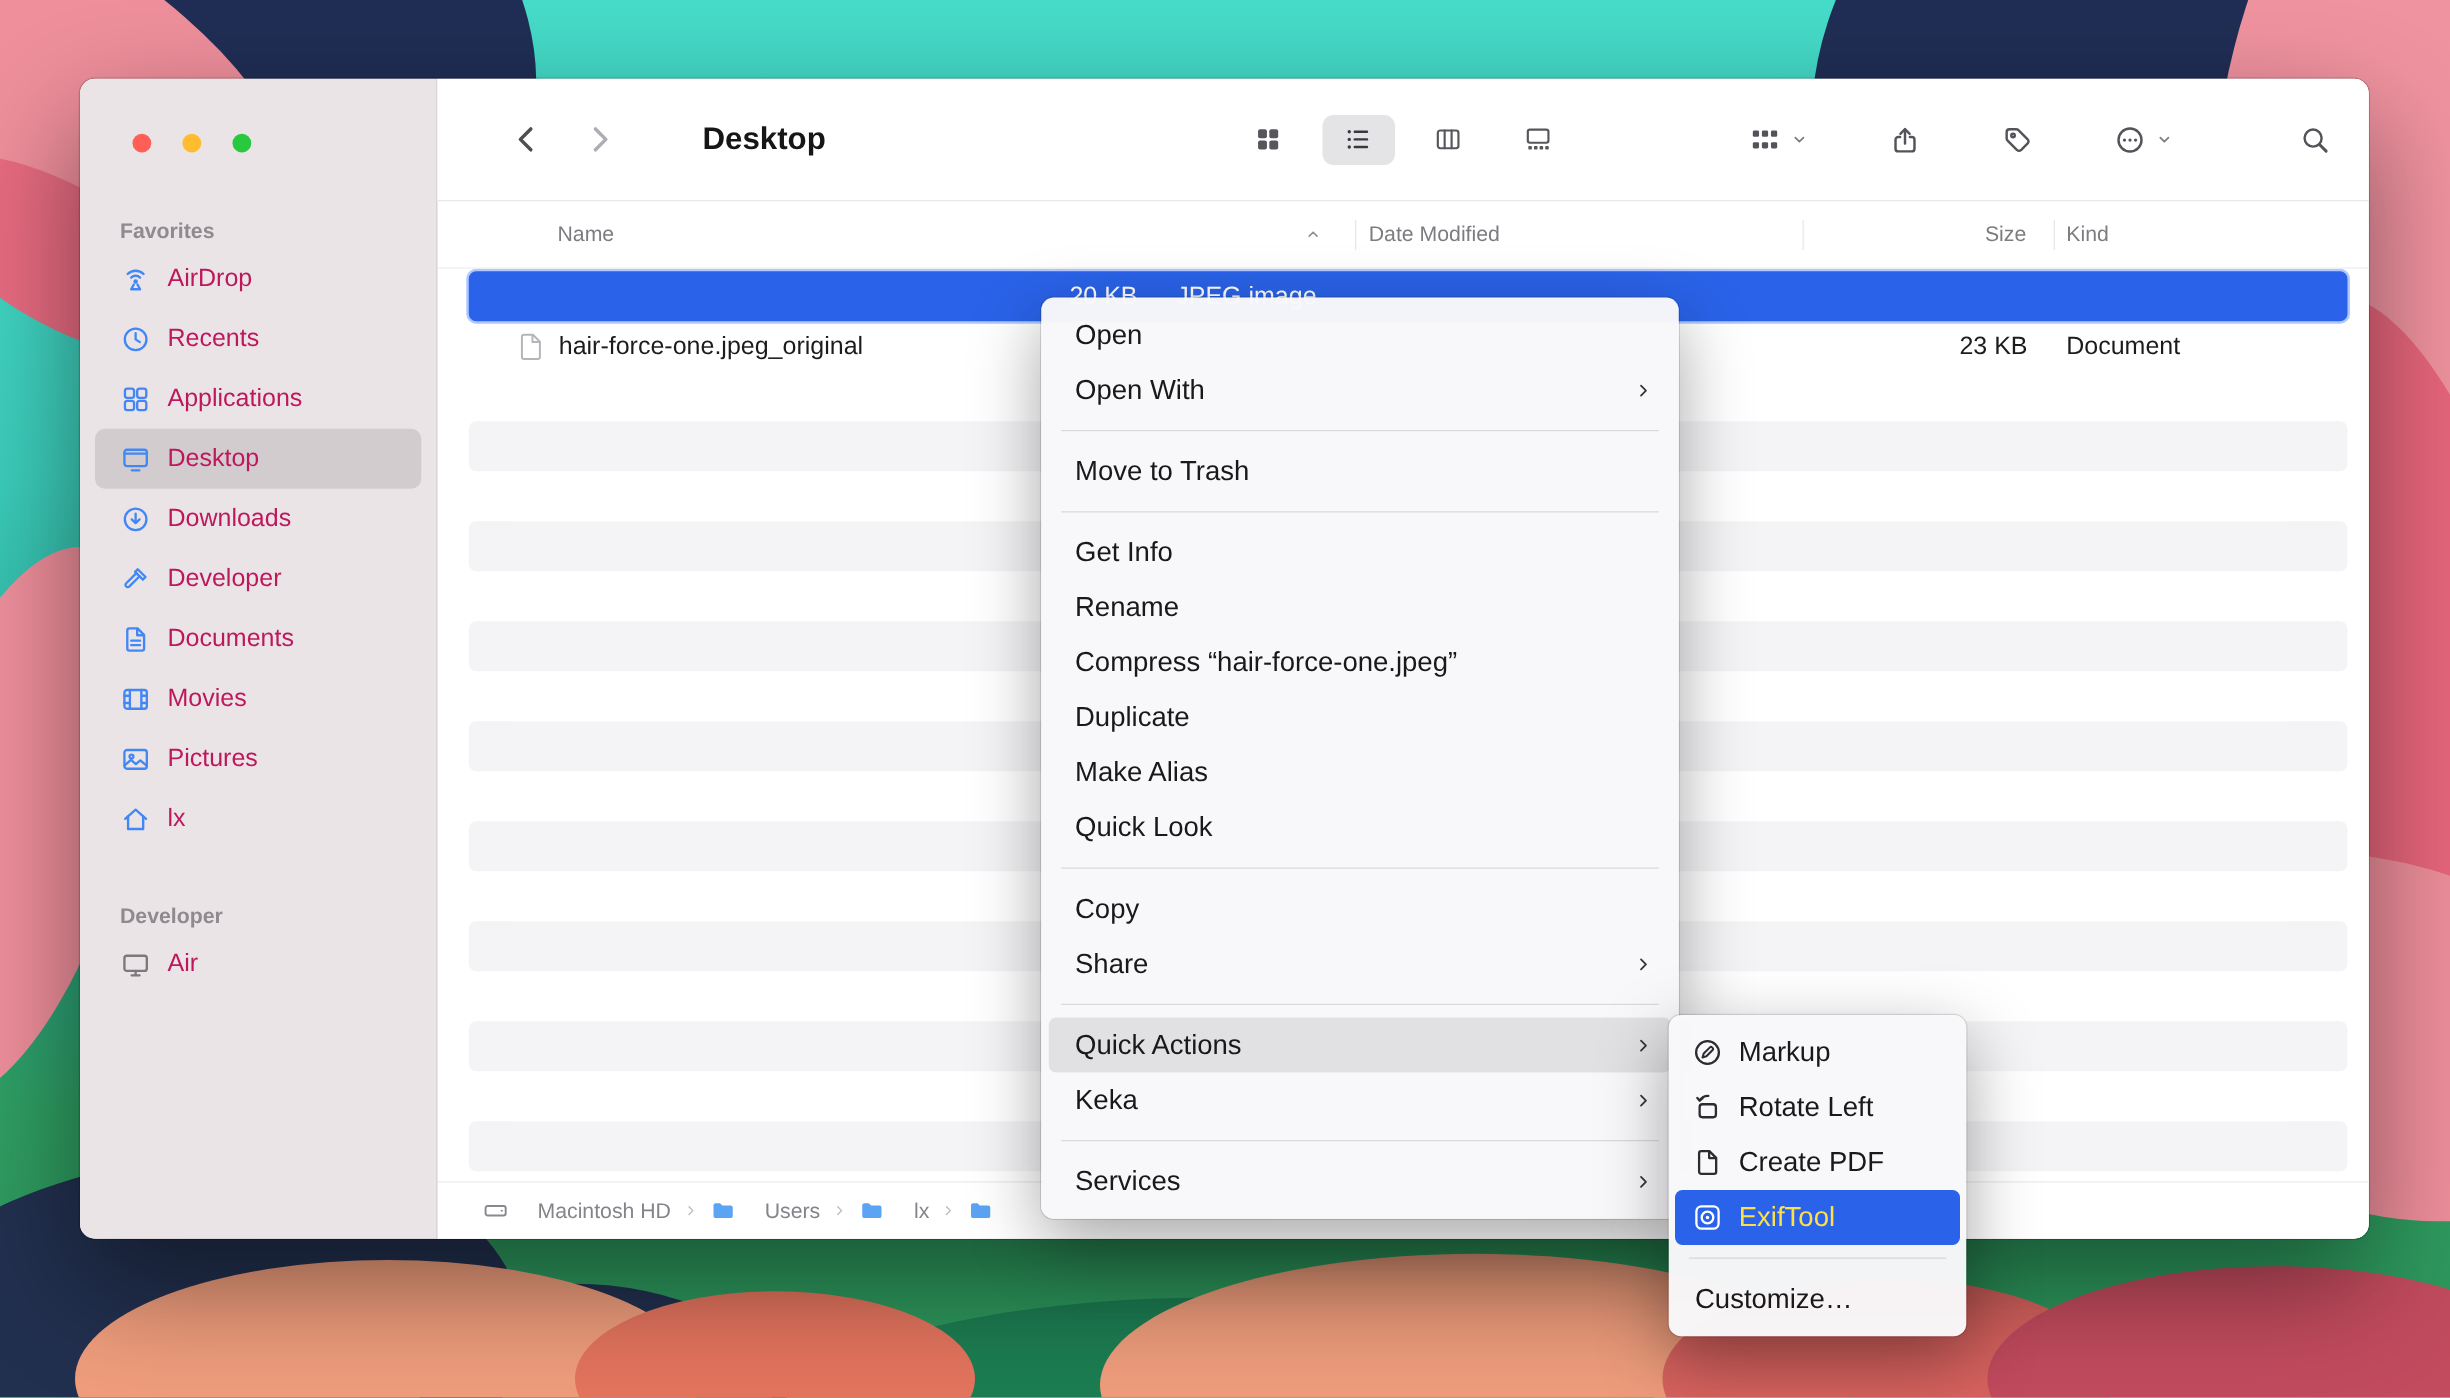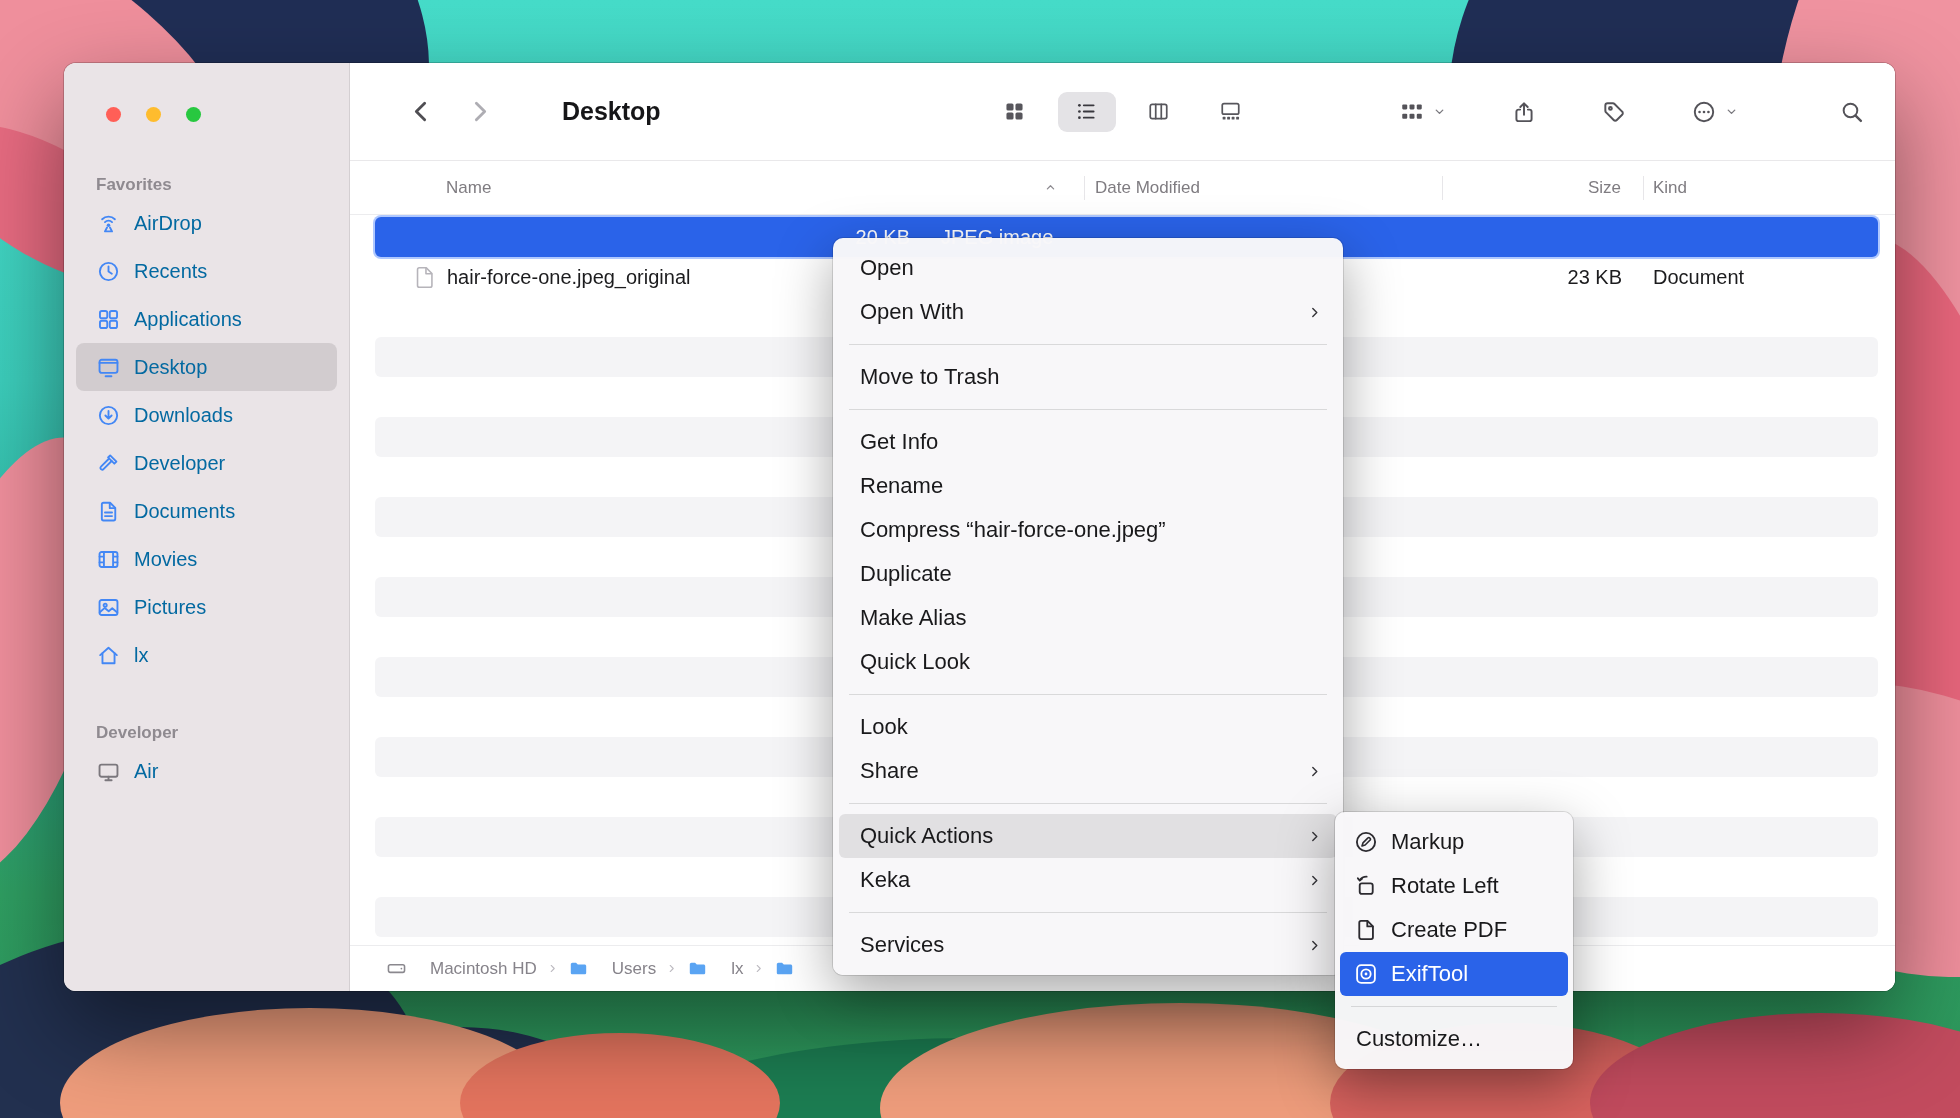--- a/index.html
+++ b/index.html
@@ -36,21 +36,21 @@
   .sidebar{width:286px;flex-shrink:0;background:rgba(233,227,230,.96);border-right:1px solid rgba(0,0,0,.09);position:relative;}
   .lights{position:absolute;top:44px;left:42px;display:flex;gap:25px;}
   .light{width:15px;height:15px;border-radius:50%;display:inline-block;}
   .light.red{background:var(--traffic_red,#ff5f57);}
   .light.yellow{background:var(--traffic_yellow,#febc2e);}
   .light.green{background:var(--traffic_green,#28c840);}
   .sb-sections{margin-top:112px;}
   .sb-header{font-size:17px;font-weight:700;color:#8f8a90;padding:0 0 4px 32px;height:24px;}
   .sb-header + .sb-header, .sb-item + .sb-header{margin-top:44px;}
   .sb-item{height:48px;margin:0 12px;border-radius:8px;display:flex;align-items:center;gap:13px;
-    padding-left:20px;font-size:20px;color:#0369a1;cursor:default;}
+    padding-left:20px;font-size:20px;color:#be185d;cursor:default;}
   .sb-item.selected{background:rgba(0,0,0,.10);}
   .sb-item svg{width:25px;height:25px;color:var(--sidebar_icon_blue,#4387f5);flex-shrink:0;}
   .sb-item.gray-icon svg{color:#7b777d;}
 
   
   .main{flex:1;display:flex;flex-direction:column;min-width:0;background:#fff;}
   .toolbar{height:98px;display:flex;align-items:center;position:relative;padding-left:54px;border-bottom:1px solid #e9e8ea;background:#fff;}
   .tbtn{background:none;border:0;width:34px;height:40px;display:flex;align-items:center;justify-content:center;color:#4f4e53;}
   .tbtn svg{width:27px;height:27px;}
   .tbtn + .tbtn{margin-left:24px;}
@@ -114,21 +114,21 @@
   .mi-chev svg{width:17px;height:17px;}
   .menu-sep{height:1px;background:rgba(0,0,0,.12);margin:10px 16px;}
 
   
   .submenu{position:absolute;left:1335px;top:812px;width:238px;padding:8px 0;z-index:41;
     background:rgba(248,247,249,.98);border-radius:10px;font-size:22px;color:#19191b;
     box-shadow:0 18px 55px rgba(0,0,0,.35),0 0 0 1px rgba(0,0,0,.12);}
   .sub-item{height:44px;margin:0 5px;border-radius:6px;display:flex;align-items:center;gap:12px;padding:0 10px 0 13px;}
   .sub-item .si-ic{display:flex;color:#2c2b30;}
   .sub-item .si-ic svg{width:26px;height:26px;}
-  .sub-item.hl-blue{background:var(--selection_blue,#2a63e9);color:#ffffff;}
+  .sub-item.hl-blue{background:var(--selection_blue,#2a63e9);color:#fde047;}
   .sub-item.hl-blue .si-ic{color:#fff;}
   .sub-item.no-icon{padding-left:16px;}
 </style>
 </head>
 <body>
 
 <div class="wallpaper">
   <div class="sh sh1"></div>
   <div class="sh sh2"></div>
   <div class="sh sh3"></div>
@@ -529,21 +529,21 @@
       <span>Duplicate</span>
     </div>
     <div class="menu-item">
       <span>Make Alias</span>
     </div>
     <div class="menu-item">
       <span>Quick Look</span>
     </div>
     <div class="menu-sep"></div>
     <div class="menu-item">
-      <span>Look</span>
+      <span>Copy</span>
     </div>
     <div class="menu-item">
       <span>Share</span>
       <span class="mi-chev">
         <svg class="" viewBox="0 0 24 24" fill="none" stroke="currentColor" stroke-width="1.8" stroke-linecap="round" stroke-linejoin="round" aria-hidden="true">
           <path d="M9.6 6.4 15.2 12l-5.6 5.6" stroke-width="2"></path>
         </svg>
       </span>
     </div>
     <div class="menu-sep"></div>

